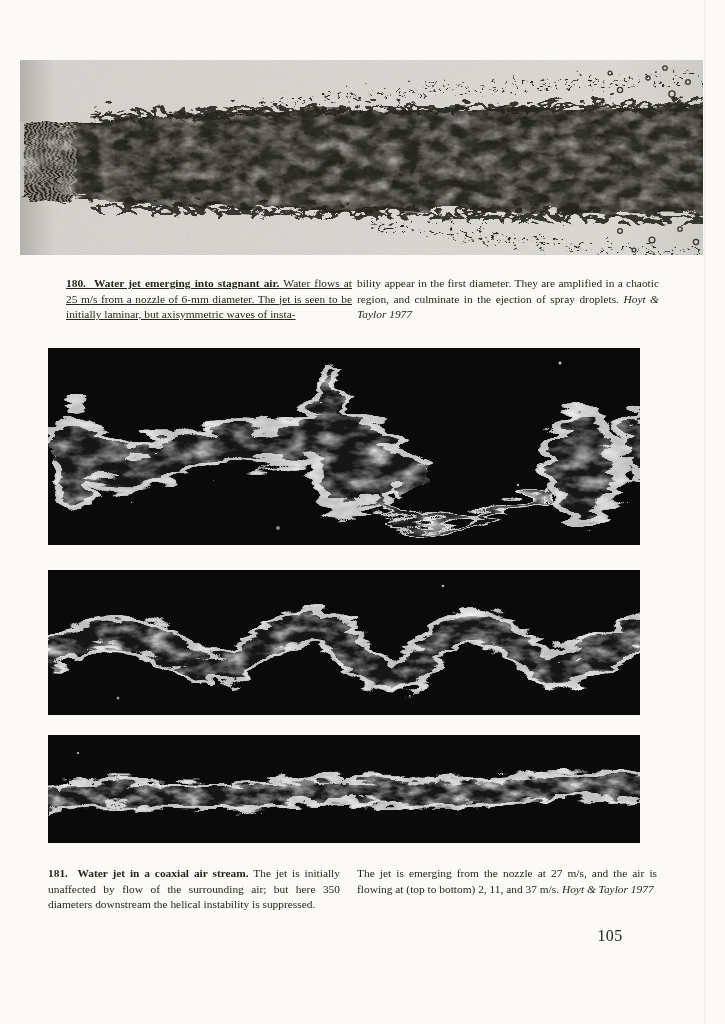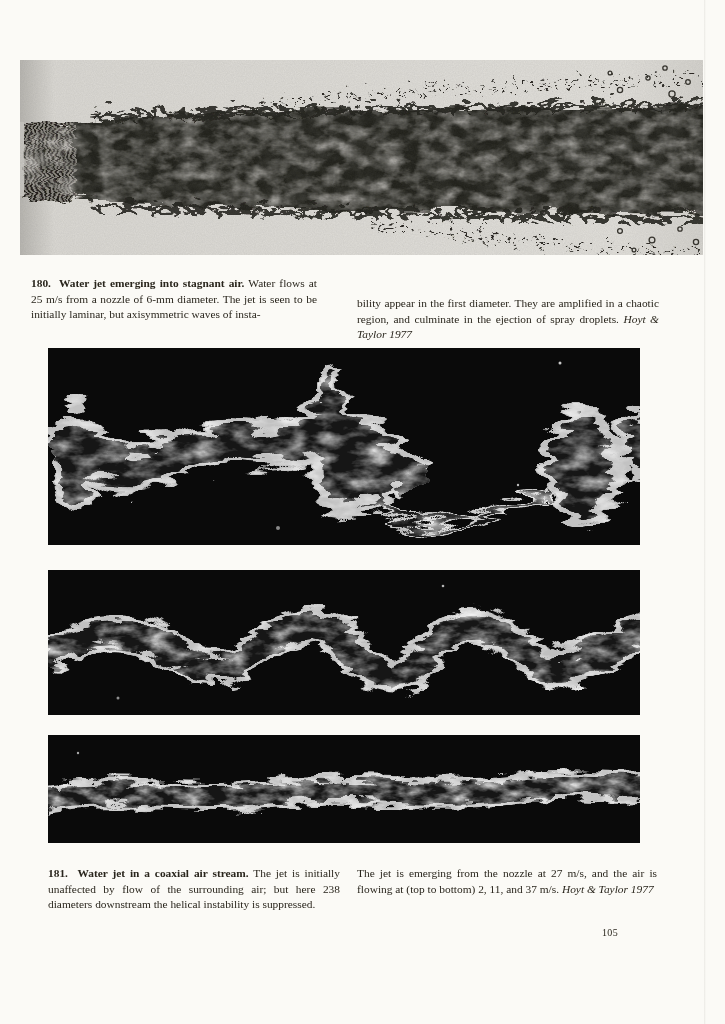--- a/index.html
+++ b/index.html
@@ -13,21 +13,21 @@
   figure.ph.light{background:#d8d6d1;}
   .cap{position:absolute;left:0;top:0;width:725px;}
   .cap p{
     position:absolute;margin:0;top:0;
     font-size:11.4px;line-height:15.5px;text-align:justify;
   }
   .cap strong{font-weight:bold;}
   .cap em{font-style:italic;}
   .pageno{
     position:absolute;left:580px;top:927px;width:60px;text-align:center;
-    font-size:10px;letter-spacing:.4px;
+    font-size:16px;letter-spacing:.4px;
   }
   .page-edge{position:absolute;top:0;left:704px;width:2px;height:1024px;
     background:linear-gradient(to right,rgba(90,85,75,.10),rgba(90,85,75,0));}
 </style>
 </head>
 <body>
 
 <div class="page">
 
   <figure class="ph light" style="left:20px;top:60px;width:683px;height:195px;">
@@ -108,25 +108,25 @@
         <circle cx="660" cy="169" r="2.2"></circle>
           <circle cx="676" cy="182" r="2.6"></circle>
         <circle cx="614" cy="190" r="1.9"></circle>
       </g>
 
       <rect x="0" y="0" width="683" height="195" filter="url(#gGrain)" opacity="0.5"></rect>
     </svg>
   </figure>
 
   <div class="cap" style="top:276px;">
-    <p style="left:31px;width:286px;">
+    <p style="left:66px;width:286px;text-decoration:underline;">
       <strong>180.&nbsp; Water jet emerging into stagnant air.</strong>
       <span>Water flows at 25 m/s from a nozzle of 6-mm diameter. The jet is seen to be initially laminar, but axisymmetric waves of insta-</span>
     </p>
-    <p style="left:357px;width:302px;margin-top:20px;">
+    <p style="left:357px;width:302px;">
       <span>bility appear in the first diameter. They are amplified in a chaotic region, and culminate in the ejection of spray droplets.</span>
       <em>Hoyt &amp; Taylor 1977</em>
     </p>
   </div>
 
   <figure class="ph" style="left:48px;top:348px;width:592px;height:197px;">
     <svg viewBox="0 0 592 197" preserveAspectRatio="none">
       <defs>
         <filter id="dA" x="-15%" y="-40%" width="130%" height="180%">
           <feTurbulence type="turbulence" baseFrequency="0.012 0.045" numOctaves="3" seed="4" result="t"></feTurbulence>
@@ -272,21 +272,21 @@
       <rect x="0" y="0" width="592" height="108" filter="url(#gC)" mask="url(#mC)" opacity="0.95"></rect>
       <g fill="#a9a9a9">
         <circle cx="30" cy="18" r="1.2"></circle>
       </g>
     </svg>
   </figure>
 
   <div class="cap" style="top:866px;">
     <p style="left:48px;width:292px;">
       <strong>181.&nbsp; Water jet in a coaxial air stream.</strong>
-      <span>The jet is initially unaffected by flow of the surrounding air; but here 238 diameters downstream the helical instability is suppressed.</span>
+      <span>The jet is initially unaffected by flow of the surrounding air; but here 350 diameters downstream the helical instability is suppressed.</span>
     </p>
     <p style="left:357px;width:300px;">
       <span>The jet is emerging from the nozzle at 27 m/s, and the air is flowing at (top to bottom) 2, 11, and 37 m/s.</span>
       <em>Hoyt &amp; Taylor 1977</em>
     </p>
   </div>
 
   <div class="pageno">105</div>
   <div class="page-edge"></div>
 

